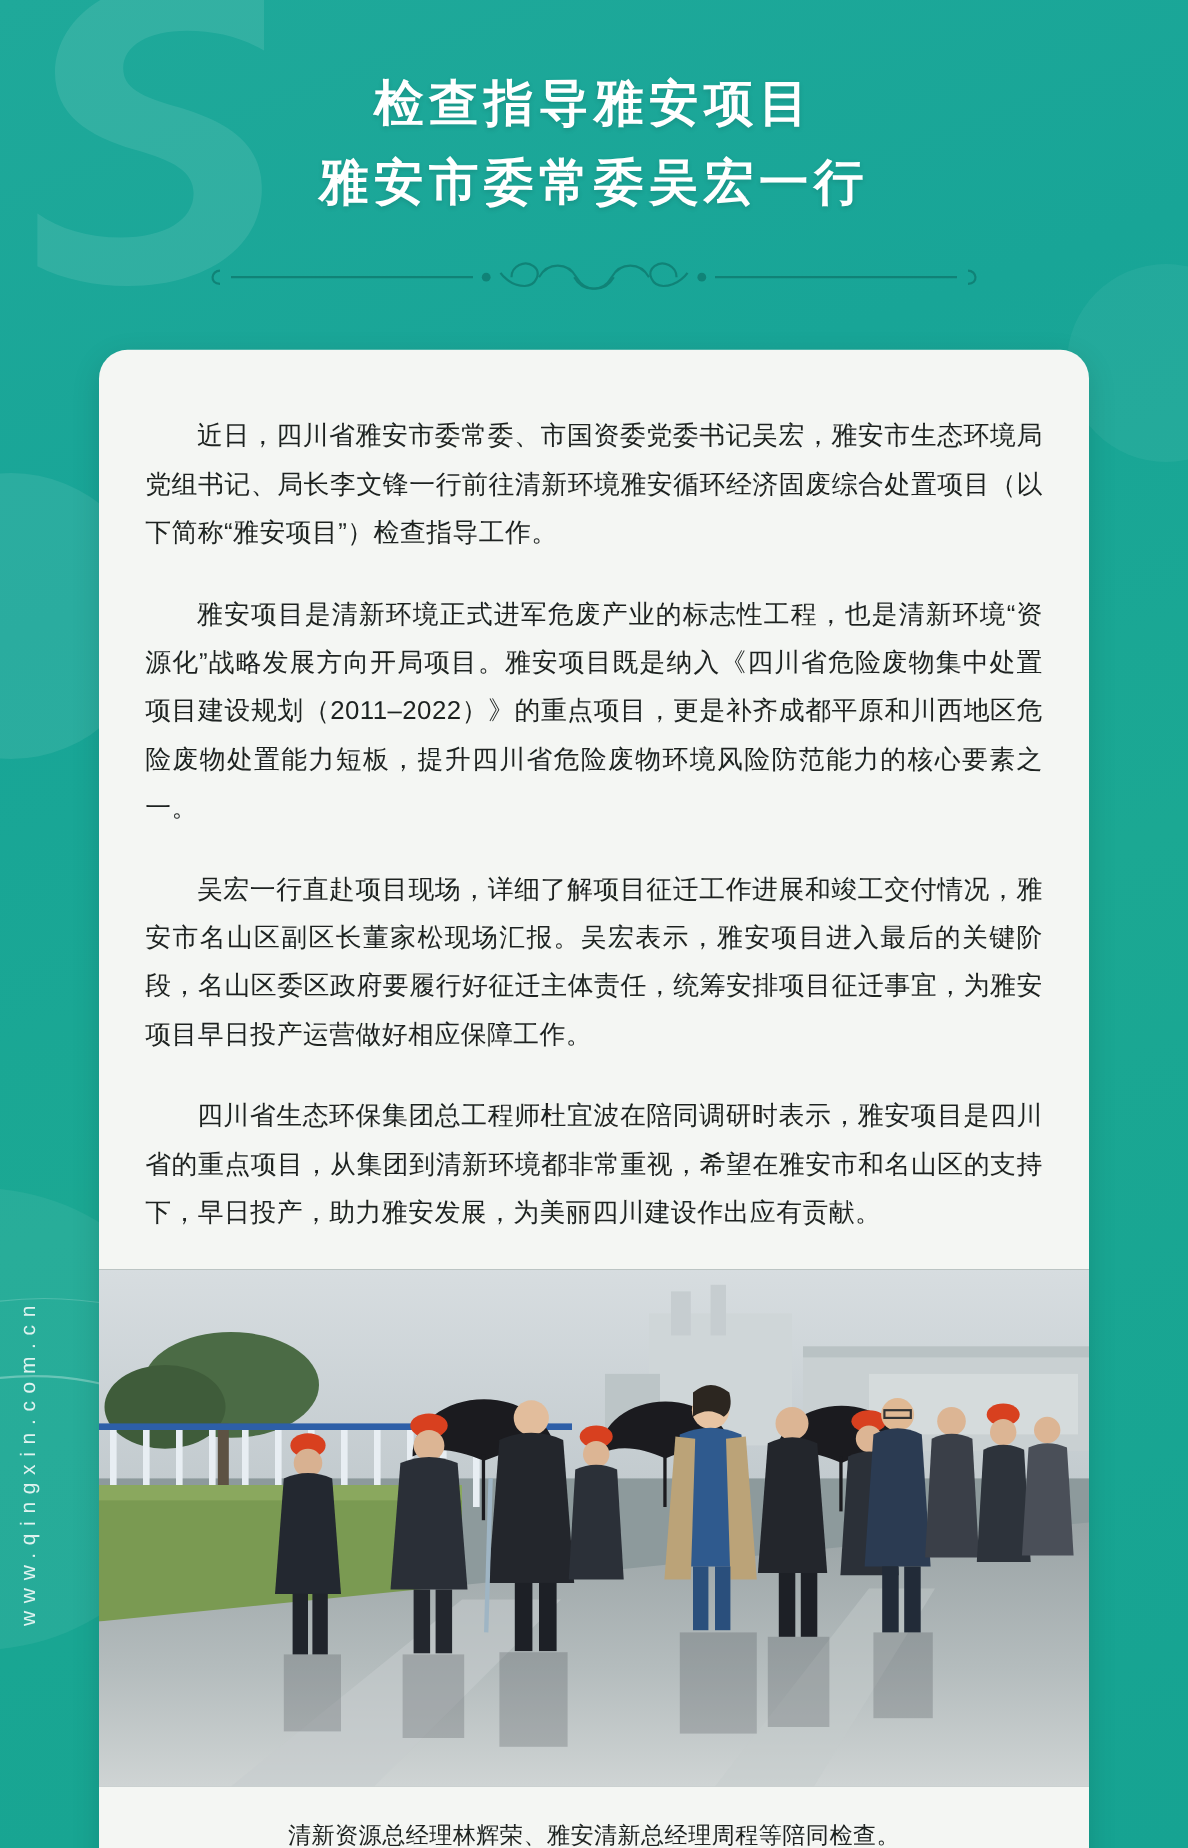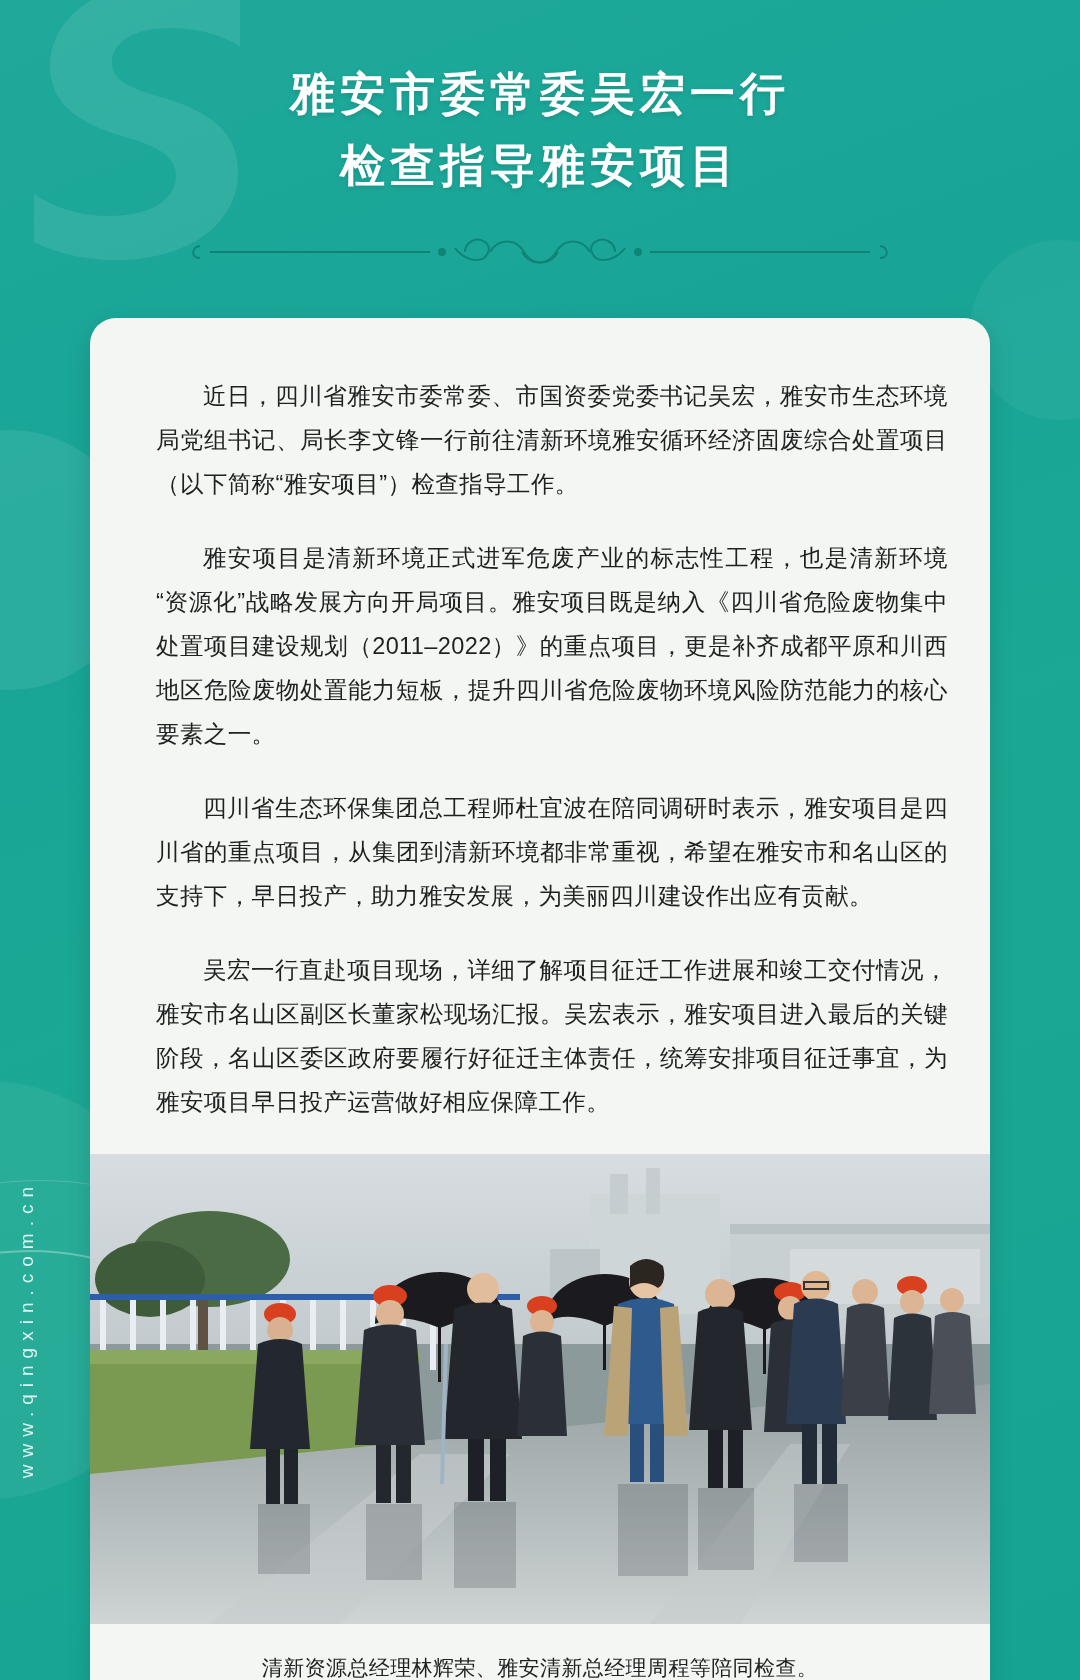--- a/index.html
+++ b/index.html
@@ -74,21 +74,21 @@
   .card {
     position: relative;
     margin: 44px auto 0;
     width: 900px;
     background: #f4f6f3;
     border-radius: 26px 26px 10px 10px;
     box-shadow: 0 8px 26px rgba(0,0,0,.13);
     padding: 56px 0 0 0;
     overflow: hidden;
   }
-  .card-inner { padding: 0 42px; margin-left: 24px; }
+  .card-inner { padding: 0 42px; }
   p.body-text {
     color: #1d2220;
     font-size: 23.5px;
     line-height: 44px;
     text-align: justify;
     text-indent: 2em;
     margin-bottom: 30px;
     letter-spacing: .4px;
   }
   .photo-wrap {
@@ -131,22 +131,22 @@
 <div class="bg-blob blob-b"></div>
 <div class="bg-blob blob-c"></div>
 <div class="bg-arc"></div>
 <div class="bg-arc2"></div>
 
 <svg class="bg-swirl" viewBox="0 0 300 300">
   <path d="M200 20c-70 0-120 38-120 86 0 38 30 58 72 70 36 10 54 20 54 40 0 24-26 40-66 40-30 0-56-8-76-22v48c24 12 52 18 82 18 72 0 122-36 122-88 0-40-28-60-74-74-36-10-52-18-52-36 0-20 22-34 58-34 26 0 50 6 70 18V30c-20-7-44-10-70-10z" fill="#ffffff" opacity=".55"></path>
 </svg>
 
 <header class="header">
+  <div class="title-line">检查指导雅安项目</div>
   <div class="title-line">雅安市委常委吴宏一行</div>
-  <div class="title-line">检查指导雅安项目</div>
 
   <div class="divider">
     <svg width="720" height="44" viewBox="0 0 720 44">
       <g stroke="#0f7d72" stroke-width="2" fill="none" opacity=".85">
         <line x1="30" y1="22" x2="250" y2="22"></line>
         <line x1="470" y1="22" x2="690" y2="22"></line>
         <circle cx="262" cy="22" r="4" fill="#0f7d72" stroke="none"></circle>
         <circle cx="458" cy="22" r="4" fill="#0f7d72" stroke="none"></circle>
         <path d="M285 22c0-10 12-16 20-10 8 6 2 18-8 18-14 0-22-12-22-12"></path>
         <path d="M435 22c0-10-12-16-20-10-8 6-2 18 8 18 14 0 22-12 22-12"></path>
@@ -156,22 +156,22 @@
         <path d="M700 16c8 0 10 12 0 12"></path>
       </g>
     </svg>
   </div>
 </header>
 
 <main class="card">
   <div class="card-inner">
     <p class="body-text">近日，四川省雅安市委常委、市国资委党委书记吴宏，雅安市生态环境局党组书记、局长李文锋一行前往清新环境雅安循环经济固废综合处置项目（以下简称“雅安项目”）检查指导工作。</p>
     <p class="body-text">雅安项目是清新环境正式进军危废产业的标志性工程，也是清新环境“资源化”战略发展方向开局项目。雅安项目既是纳入《四川省危险废物集中处置项目建设规划（2011–2022）》的重点项目，更是补齐成都平原和川西地区危险废物处置能力短板，提升四川省危险废物环境风险防范能力的核心要素之一。</p>
+    <p class="body-text">吴宏一行直赴项目现场，详细了解项目征迁工作进展和竣工交付情况，雅安市名山区副区长董家松现场汇报。吴宏表示，雅安项目进入最后的关键阶段，名山区委区政府要履行好征迁主体责任，统筹安排项目征迁事宜，为雅安项目早日投产运营做好相应保障工作。</p>
     <p class="body-text">四川省生态环保集团总工程师杜宜波在陪同调研时表示，雅安项目是四川省的重点项目，从集团到清新环境都非常重视，希望在雅安市和名山区的支持下，早日投产，助力雅安发展，为美丽四川建设作出应有贡献。</p>
-    <p class="body-text">吴宏一行直赴项目现场，详细了解项目征迁工作进展和竣工交付情况，雅安市名山区副区长董家松现场汇报。吴宏表示，雅安项目进入最后的关键阶段，名山区委区政府要履行好征迁主体责任，统筹安排项目征迁事宜，为雅安项目早日投产运营做好相应保障工作。</p>
   </div>
 
   <div class="photo-wrap">
     <svg class="scene" viewBox="0 0 900 470" preserveAspectRatio="xMidYMid slice">
       <defs>
         <linearGradient id="sky" x1="0" y1="0" x2="0" y2="1">
           <stop offset="0%" stop-color="#d7dde0"></stop>
           <stop offset="100%" stop-color="#c3cbcf"></stop>
         </linearGradient>
         <linearGradient id="ground" x1="0" y1="0" x2="0" y2="1">

